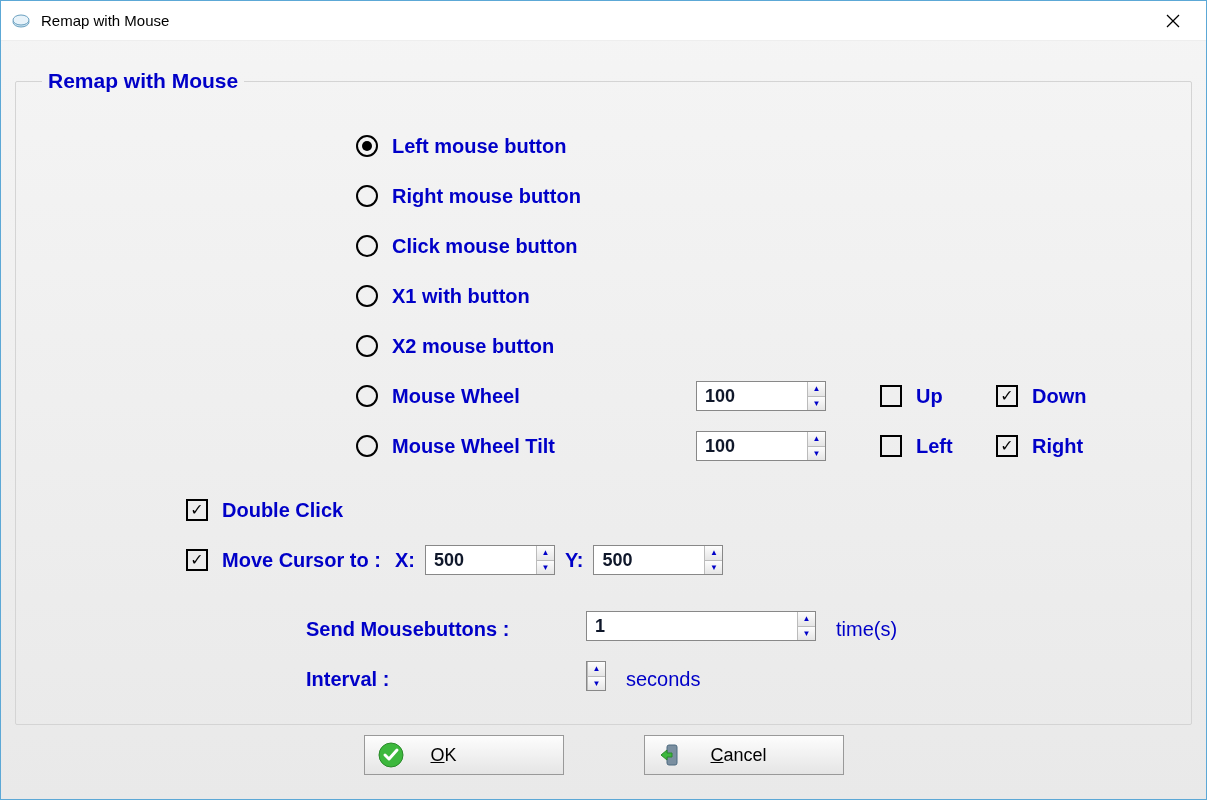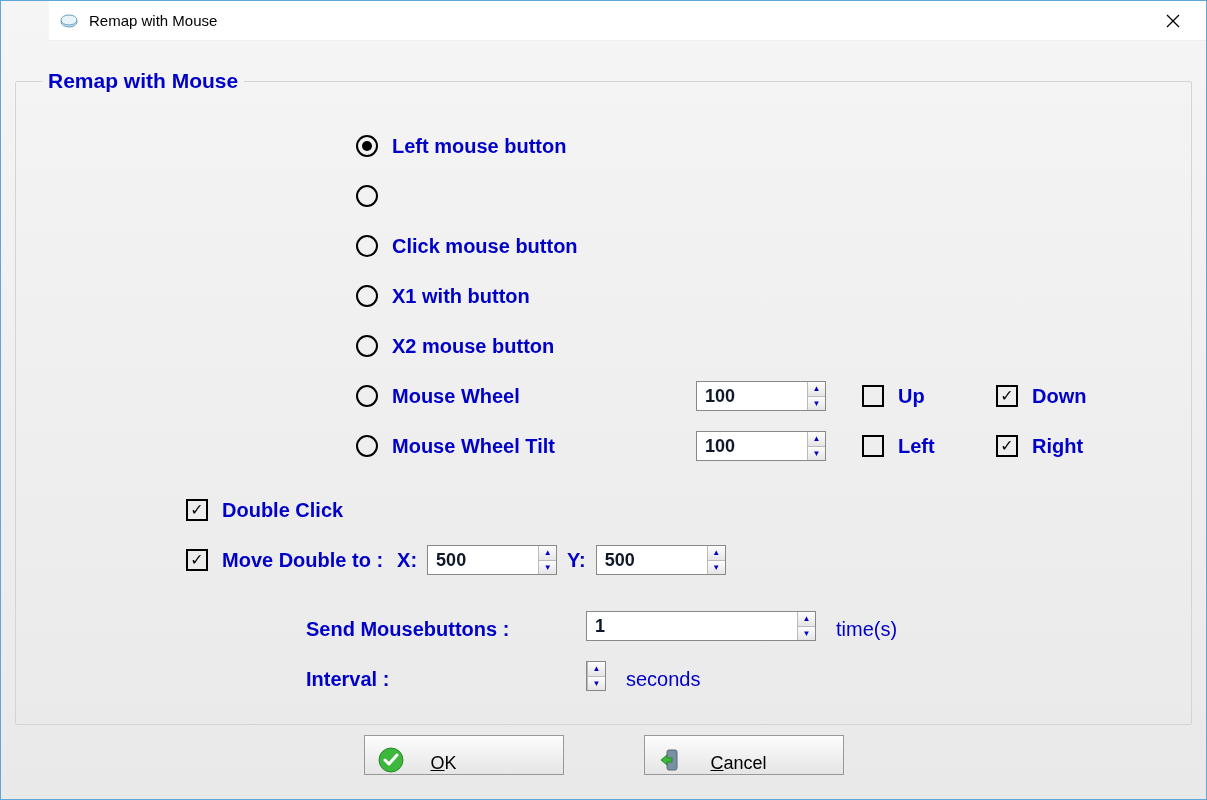--- a/index.html
+++ b/index.html
@@ -11,21 +11,20 @@
     width: 1207px;
     height: 800px;
     overflow: hidden;
   }
   .window {
     width: 1207px;
     height: 800px;
     border: 1px solid #5ca8d6;
     background: linear-gradient(to bottom, #f5f5f5, #e9e9e9);
     position: relative;
-    padding-left: 48px;
   }
   .title-bar {
     height: 40px;
     background: #fff;
     display: flex;
     align-items: center;
     padding: 0 10px;
     border-bottom: 1px solid #eee;
     position: relative;
   }
@@ -144,21 +143,21 @@
     flex: 1;
     display: flex;
     align-items: center;
     justify-content: center;
     font-size: 8px;
     background: linear-gradient(#fdfdfd,#e5e5e5);
     cursor: default;
   }
   .spin .buttons div:first-child { border-bottom: 1px solid #bbb; }
   .row.wheel-row .spin { position: absolute; left: 340px; }
-  .row.wheel-row .cb-a { position: absolute; left: 506px; display:flex; align-items:center; }
+  .row.wheel-row .cb-a { position: absolute; left: 524px; display:flex; align-items:center; }
   .row.wheel-row .cb-b { position: absolute; left: 640px; display:flex; align-items:center; }
 
   .lower-block {
     margin-left: 150px;
     margin-top: 14px;
   }
   .lower-row {
     display: flex;
     align-items: center;
     color: #0000c8;
@@ -193,21 +192,21 @@
     gap: 80px;
     justify-content: center;
     align-items: center;
   }
   .btn {
     width: 200px;
     height: 40px;
     border: 1px solid #999;
     background: linear-gradient(#fdfdfd,#e5e5e5);
     display: flex;
-    align-items: flex-end;
+    align-items: center;
     gap: 26px;
     padding: 0 12px;
     font-size: 18px;
     color: #000;
     cursor: default;
   }
   .btn .icn { width: 28px; height: 28px; flex-shrink:0; }
   .btn .txt { flex:1; text-align:left; }
   .btn .txt .hk { text-decoration: underline; }
 </style>
@@ -240,20 +239,21 @@
       <div class="rows">
 
         <div class="row">
           <span class="radio">
               <span class="dot"></span>
             </span>
           <label class="lbl">Left mouse button</label>
         </div>
         <div class="row">
           <span class="radio"></span>
+          <label class="lbl">Right mouse button</label>
         </div>
         <div class="row">
           <span class="radio"></span>
           <label class="lbl">Click mouse button</label>
         </div>
         <div class="row">
           <span class="radio"></span>
           <label class="lbl">X1 with button</label>
         </div>
         <div class="row">
@@ -310,21 +310,21 @@
         <div class="lower-row">
           <span class="check">
               <span class="mark">✓</span>
             </span>
           <label class="lbl">Double Click</label>
         </div>
         <div class="lower-row">
           <span class="check">
               <span class="mark">✓</span>
             </span>
-          <label class="lbl">Move Double to :</label>
+          <label class="lbl">Move Cursor to :</label>
           <span class="xy-block">
             <span class="field-label">X:</span>
             <span class="spin">
               <input value="500" style="">
               <span class="buttons">
                   <div>▲</div>
                   <div>▼</div>
                 </span>
             </span>
             <span class="field-label">Y:</span>

